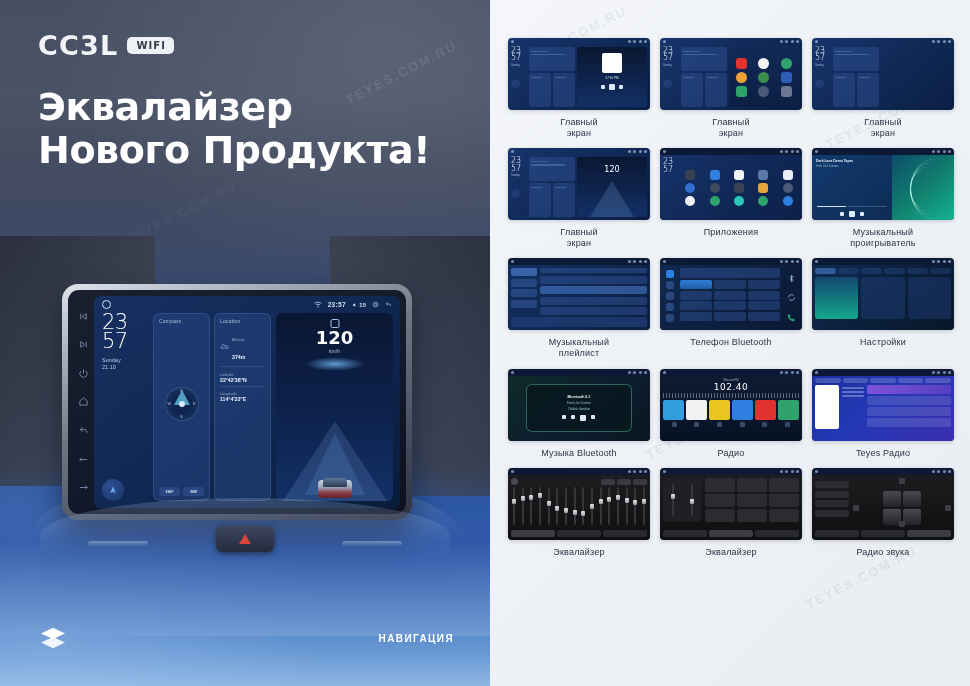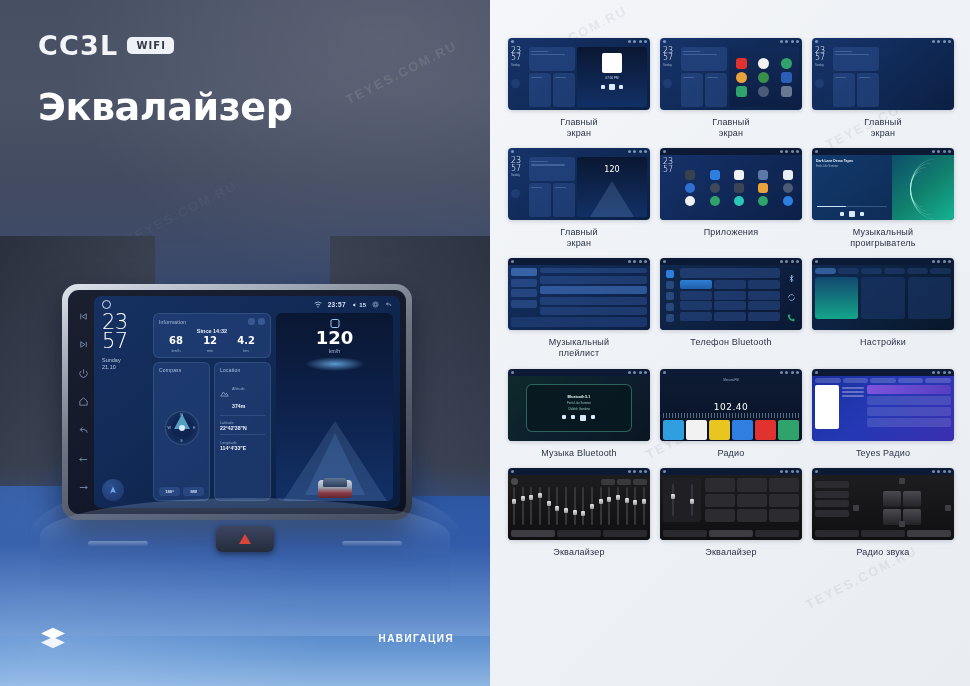--- a/index.html
+++ b/index.html
@@ -278,21 +278,21 @@
   .set-tabs { display:flex; gap:2.5px; margin-bottom:3px; }
   .set-tab { flex:1; height:6px; border-radius:3px; background:rgba(50,88,158,.3); }
   .set-tab.act { background:rgba(80,135,215,.55); }
   .set-cards { display:flex; gap:3px; height:42px; }
   .set-card { flex:1; border-radius:3px; background:rgba(30,60,115,.5); }
   .set-card.on { background:linear-gradient(180deg,#12486f 0%, #14a68a 100%); }
 
   .radio { height:100%; background:linear-gradient(180deg,#0d1b33,#081224); padding:2px 3px; }
   .r-top { text-align:center; color:#fff; }
   .r-band { font-size:2.8px; color:#9fb4d6; }
-  .r-freq { font-size:9px; font-family:"DejaVu Sans", sans-serif; letter-spacing:.5px;margin-top:20px; }
+  .r-freq { font-size:9px; font-family:"DejaVu Sans", sans-serif; letter-spacing:.5px; }
   .r-scale { height:5px; margin:1px 0 2px; background:repeating-linear-gradient(90deg, rgba(180,205,240,.45) 0 1px, rgba(0,0,0,0) 1px 3px); }
   .r-presets { display:grid; grid-template-columns:repeat(6,1fr); gap:2px; height:20px; }
   .r-p { border-radius:2px; }
   .r-bottom { display:flex; justify-content:space-around; margin-top:2px; }
   .r-bi { width:5px; height:5px; border-radius:1px; background:rgba(140,175,230,.35); }
 
   .teyes { height:100%; background:linear-gradient(135deg,#1a2e9e 0%, #2438b5 45%, #3a2fb0 100%); padding:2px 3px; }
   .ty-top { display:flex; gap:2px; margin-bottom:2px; }
   .ty-chip { flex:1; height:5px; border-radius:3px; background:rgba(255,255,255,.18); }
   .ty-body { display:flex; gap:3px; height:44px; }
@@ -346,20 +346,21 @@
     <div class="wm wm-dark" style="left:30px; top:600px;">TEYES.COM.RU</div>
     <div class="wm" style="left:300px; top:480px;">TEYES.COM.RU</div>
 
     <div class="logo-row">
       <span class="logo-text">CC3L</span>
       <span class="wifi-badge">WIFI</span>
     </div>
 
     <div class="headline">
       <div class="hl-l1">Эквалайзер</div>
+      <div class="hl-l2">Нового Продукта!</div>
     </div>
 
     <div class="dash">
       <div class="dash-bg"></div>
       <div class="dash-dark-l"></div>
       <div class="dash-dark-r"></div>
       <div class="dash-hood"></div>
       <div class="dash-lowerglow"></div>
 
       <div class="unit">
@@ -423,44 +424,20 @@
                 <div class="clock-sub">Sunday</div>
                 <div class="clock-sub" style="margin-top:0">21.10</div>
                 <div class="nav-fab">
                   <svg viewBox="0 0 24 24">
                       <path d="M12 3l7 17-7-4-7 4z" fill="#6ea8ef"></path>
                     </svg>
                 </div>
               </div>
 
               <div class="col-mid">
-                <div class="card">
-                  <div class="card-head">
-                    <span>Information</span>
-                    <span class="dots">
-                      <span class="dot-btn"></span>
-                      <span class="dot-btn"></span>
-                    </span>
-                  </div>
-                  <div class="since">Since 14:32</div>
-                  <div class="trip">
-                    <div>
-                      <div class="trip-v">68</div>
-                      <div class="trip-u">km/h</div>
-                    </div>
-                    <div>
-                      <div class="trip-v">12</div>
-                      <div class="trip-u">min</div>
-                    </div>
-                    <div>
-                      <div class="trip-v">4.2</div>
-                      <div class="trip-u">km</div>
-                    </div>
-                  </div>
-                </div>
 
                 <div class="mid-row">
                   <div class="card">
                     <div class="card-head">Compass</div>
                     <div class="compass-wrap">
                       <div class="compass">
                         <div class="needle"></div>
                         <span class="c-lab c-n">N</span>
                         <span class="c-lab c-e">E</span>
                         <span class="c-lab c-s">S</span>

